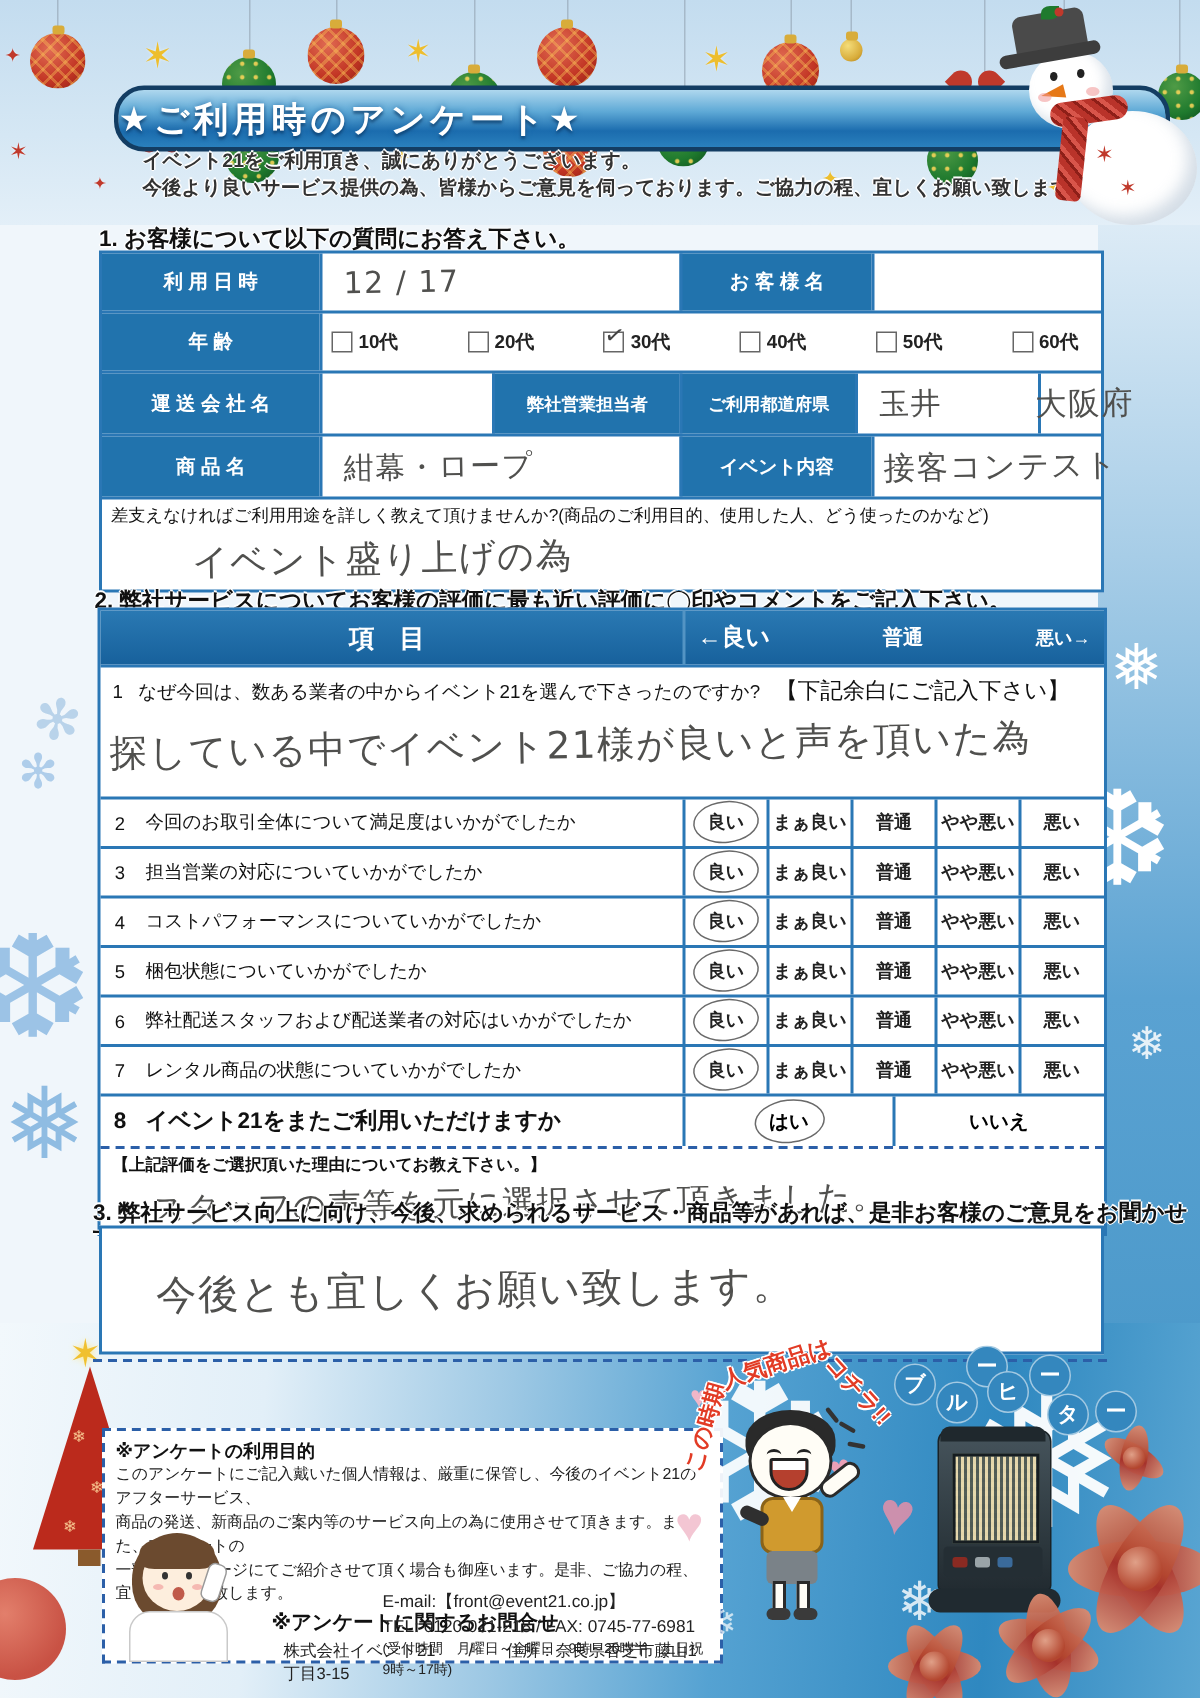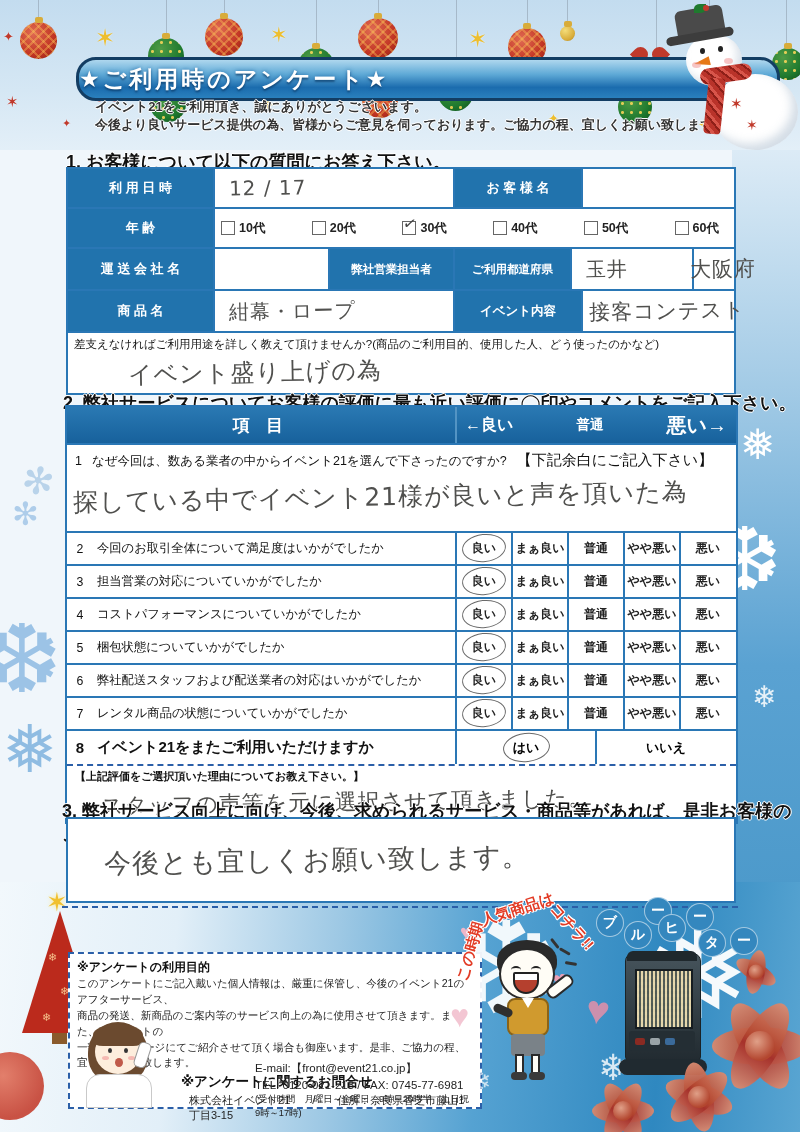--- a/index.html
+++ b/index.html
@@ -51,21 +51,21 @@
   
   .title-bar{position:absolute;left:76px;top:57px;width:698px;height:38px;z-index:5;border-radius:20px;
     background:linear-gradient(180deg,#aed7ee 0%,#5ea9d6 38%,#1b6cae 72%,#2a80bd 100%);
     border:3px solid #133d63;display:flex;align-items:center;justify-content:flex-start;}
   .title-bar span{color:#fff;font-size:23px;font-weight:bold;letter-spacing:3px;
     text-shadow:0 2px 2px rgba(0,40,80,.55),0 0 4px rgba(40,110,170,.9);}
   .intro{position:absolute;left:95px;top:98px;z-index:5;font-size:13px;font-weight:bold;color:#333;line-height:1.4;
     text-shadow:1px 0 0 #fff,-1px 0 0 #fff,0 1px 0 #fff,0 -1px 0 #fff;}
 
   
-  .sec-head{position:absolute;z-index:5;font-size:18px;font-weight:bold;color:#111;
+  .sec-head{position:absolute;z-index:5;font-size:15px;font-weight:bold;color:#111;
     text-shadow:1px 0 0 #fff,-1px 0 0 #fff,0 1px 0 #fff,0 -1px 0 #fff;}
   .bluecell{background:#2173ad;color:#fff;font-weight:bold;display:flex;align-items:center;justify-content:center;}
   .hand{font-family:"DejaVu Sans",sans-serif;color:#50504e;transform:rotate(-1deg);letter-spacing:1px;}
 
   
   .t1{position:absolute;left:66px;top:167px;width:670px;z-index:5;background:#fff;border:2.5px solid #2a77b5;box-sizing:border-box;}
   .t1row{display:flex;}
   .t1row + .t1row{border-top:2px solid #2a77b5;}
   .t1 .c{box-sizing:border-box;flex:none;display:flex;align-items:center;position:relative;}
   .t1 .c + .c{border-left:2px solid #2a77b5;}
@@ -77,21 +77,21 @@
   .cbbox{width:14px;height:14px;border:1.7px solid #666;background:#fff;box-sizing:border-box;}
   .handcheck{position:absolute;left:1px;top:-6px;font-size:16px;color:#444;transform:rotate(10deg);font-weight:normal;}
   .q5text{font-size:11.5px;color:#111;padding:4px 6px 0 6px;line-height:1.3;}
   .q5hand{font-size:24px;padding-left:60px;margin-top:2px;}
 
   
   .t2{position:absolute;left:65px;top:405px;width:673px;z-index:5;background:#fff;border:2.5px solid #2a77b5;box-sizing:border-box;}
   .t2head{display:flex;height:36px;background:linear-gradient(180deg,#2a79b3,#17619c);color:#fff;}
   .t2head .hl{width:388px;display:flex;align-items:center;justify-content:center;font-size:17px;font-weight:bold;letter-spacing:6px;box-sizing:border-box;}
   .t2head .hr{width:280px;display:flex;align-items:center;justify-content:space-between;padding:0 8px;box-sizing:border-box;border-left:2px solid #5394c4;font-weight:bold;}
-  .t2head .hr .g{font-size:16px;} .t2head .hr .n{font-size:13.5px;} .t2head .hr .b{font-size:20px;}
+  .t2head .hr .g{font-size:16px;} .t2head .hr .n{font-size:13.5px;} .t2head .hr .b{font-size:12px;}
   .q1row{border-top:2.5px solid #2a77b5;height:88px;padding:6px 8px;box-sizing:border-box;}
   .q1line{display:flex;gap:10px;font-size:12.5px;color:#111;align-items:baseline;}
   .q1line .note{font-size:15px;}
   .q1hand{font-size:25px;margin:10px 0 0 -2px;white-space:nowrap;}
   .s2row{display:flex;border-top:2px solid #2a77b5;height:31px;}
   .s2row .cell{box-sizing:border-box;display:flex;align-items:center;}
   .s2row .label{width:388px;padding-left:8px;gap:12px;font-size:12.3px;color:#111;}
   .s2row .label .num{width:10px;text-align:center;}
   .s2row .opt{width:56px;justify-content:center;font-size:12px;font-weight:bold;color:#222;border-left:2px solid #2a77b5;}
   .circw{position:relative;display:inline-block;padding:0 2px;}

